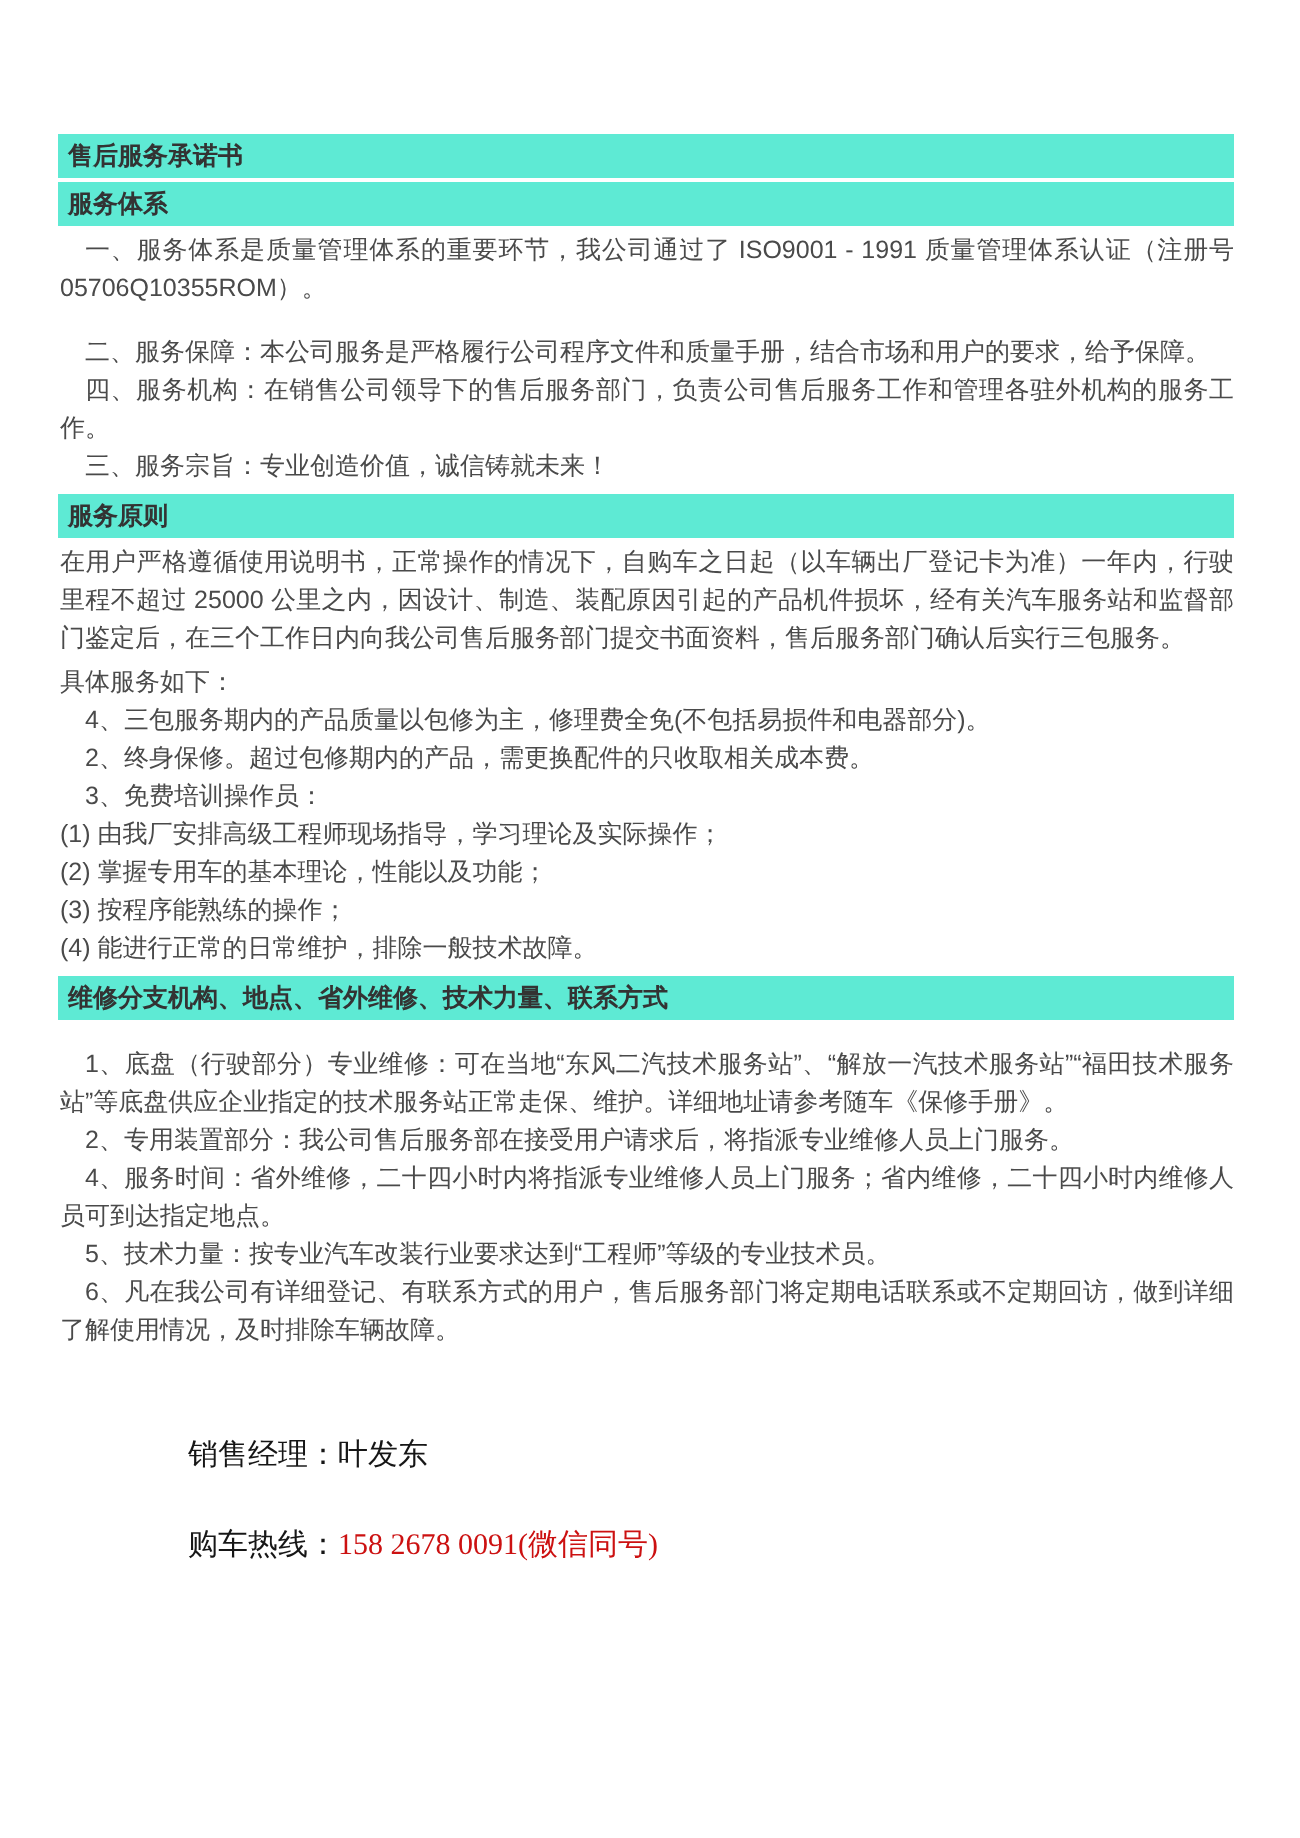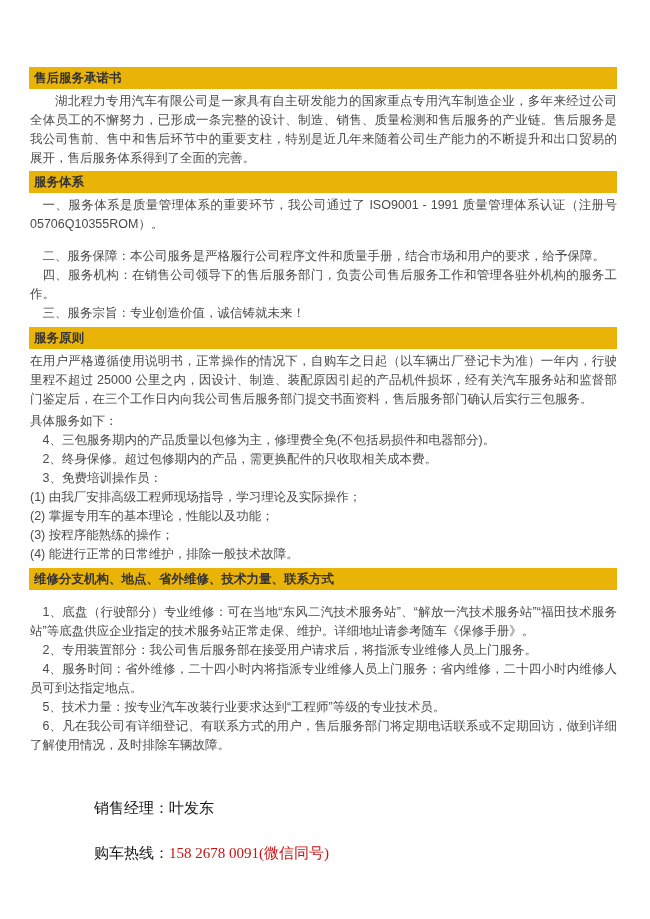--- a/index.html
+++ b/index.html
@@ -2,21 +2,21 @@
 <html><head>
 <meta charset="utf-8">
 <style>
   html,body{margin:0;padding:0;background:#ffffff;}
   .page{
     width:650px;height:919px;overflow:hidden;position:relative;background:#ffffff;
     font-family:"Liberation Sans","DejaVu Sans",sans-serif;
   }
   .content{padding:67px 33px 0 30px;}
   .bar{
-    background:#eab308;color:#333333;font-weight:bold;
+    background:#5eead4;color:#333333;font-weight:bold;
     font-size:12.5px;line-height:14px;padding:4px 0 4px 5px;
     margin:0 0 2px -1px;
   }
   .para,.line{
     font-size:12.5px;color:#4a4a4a;line-height:19px;
     text-align:justify;margin:0;
   }
   .para{margin:3px 0 3px;}
   .indent2{text-indent:2em;}
   .ti1{text-indent:1em;}
@@ -31,21 +31,20 @@
   .c-line{margin-bottom:23px;line-height:22px;}
   .red{color:#cc1111;}
 </style>
 </head>
 <body>
 
 <div class="page">
   <div class="content">
 
     <div class="bar">售后服务承诺书</div>
-    <p class="para indent2">湖北程力专用汽车有限公司是一家具有自主研发能力的国家重点专用汽车制造企业，多年来经过公司全体员工的不懈努力，已形成一条完整的设计、制造、销售、质量检测和售后服务的产业链。售后服务是我公司售前、售中和售后环节中的重要支柱，特别是近几年来随着公司生产能力的不断提升和出口贸易的展开，售后服务体系得到了全面的完善。</p>
 
     <div class="bar">服务体系</div>
     <div class="line ti1 smallgap">一、服务体系是质量管理体系的重要环节，我公司通过了 ISO9001 - 1991 质量管理体系认证（注册号 05706Q10355ROM）。</div>
     <div class="line ti1 gap">二、服务保障：本公司服务是严格履行公司程序文件和质量手册，结合市场和用户的要求，给予保障。</div>
     <div class="line ti1">四、服务机构：在销售公司领导下的售后服务部门，负责公司售后服务工作和管理各驻外机构的服务工作。</div>
     <div class="line ti1">三、服务宗旨：专业创造价值，诚信铸就未来！</div>
 
     <div class="bar barspace">服务原则</div>
     <p class="para">在用户严格遵循使用说明书，正常操作的情况下，自购车之日起（以车辆出厂登记卡为准）一年内，行驶里程不超过 25000 公里之内，因设计、制造、装配原因引起的产品机件损坏，经有关汽车服务站和监督部门鉴定后，在三个工作日内向我公司售后服务部门提交书面资料，售后服务部门确认后实行三包服务。</p>
     <div class="line">具体服务如下：</div>

